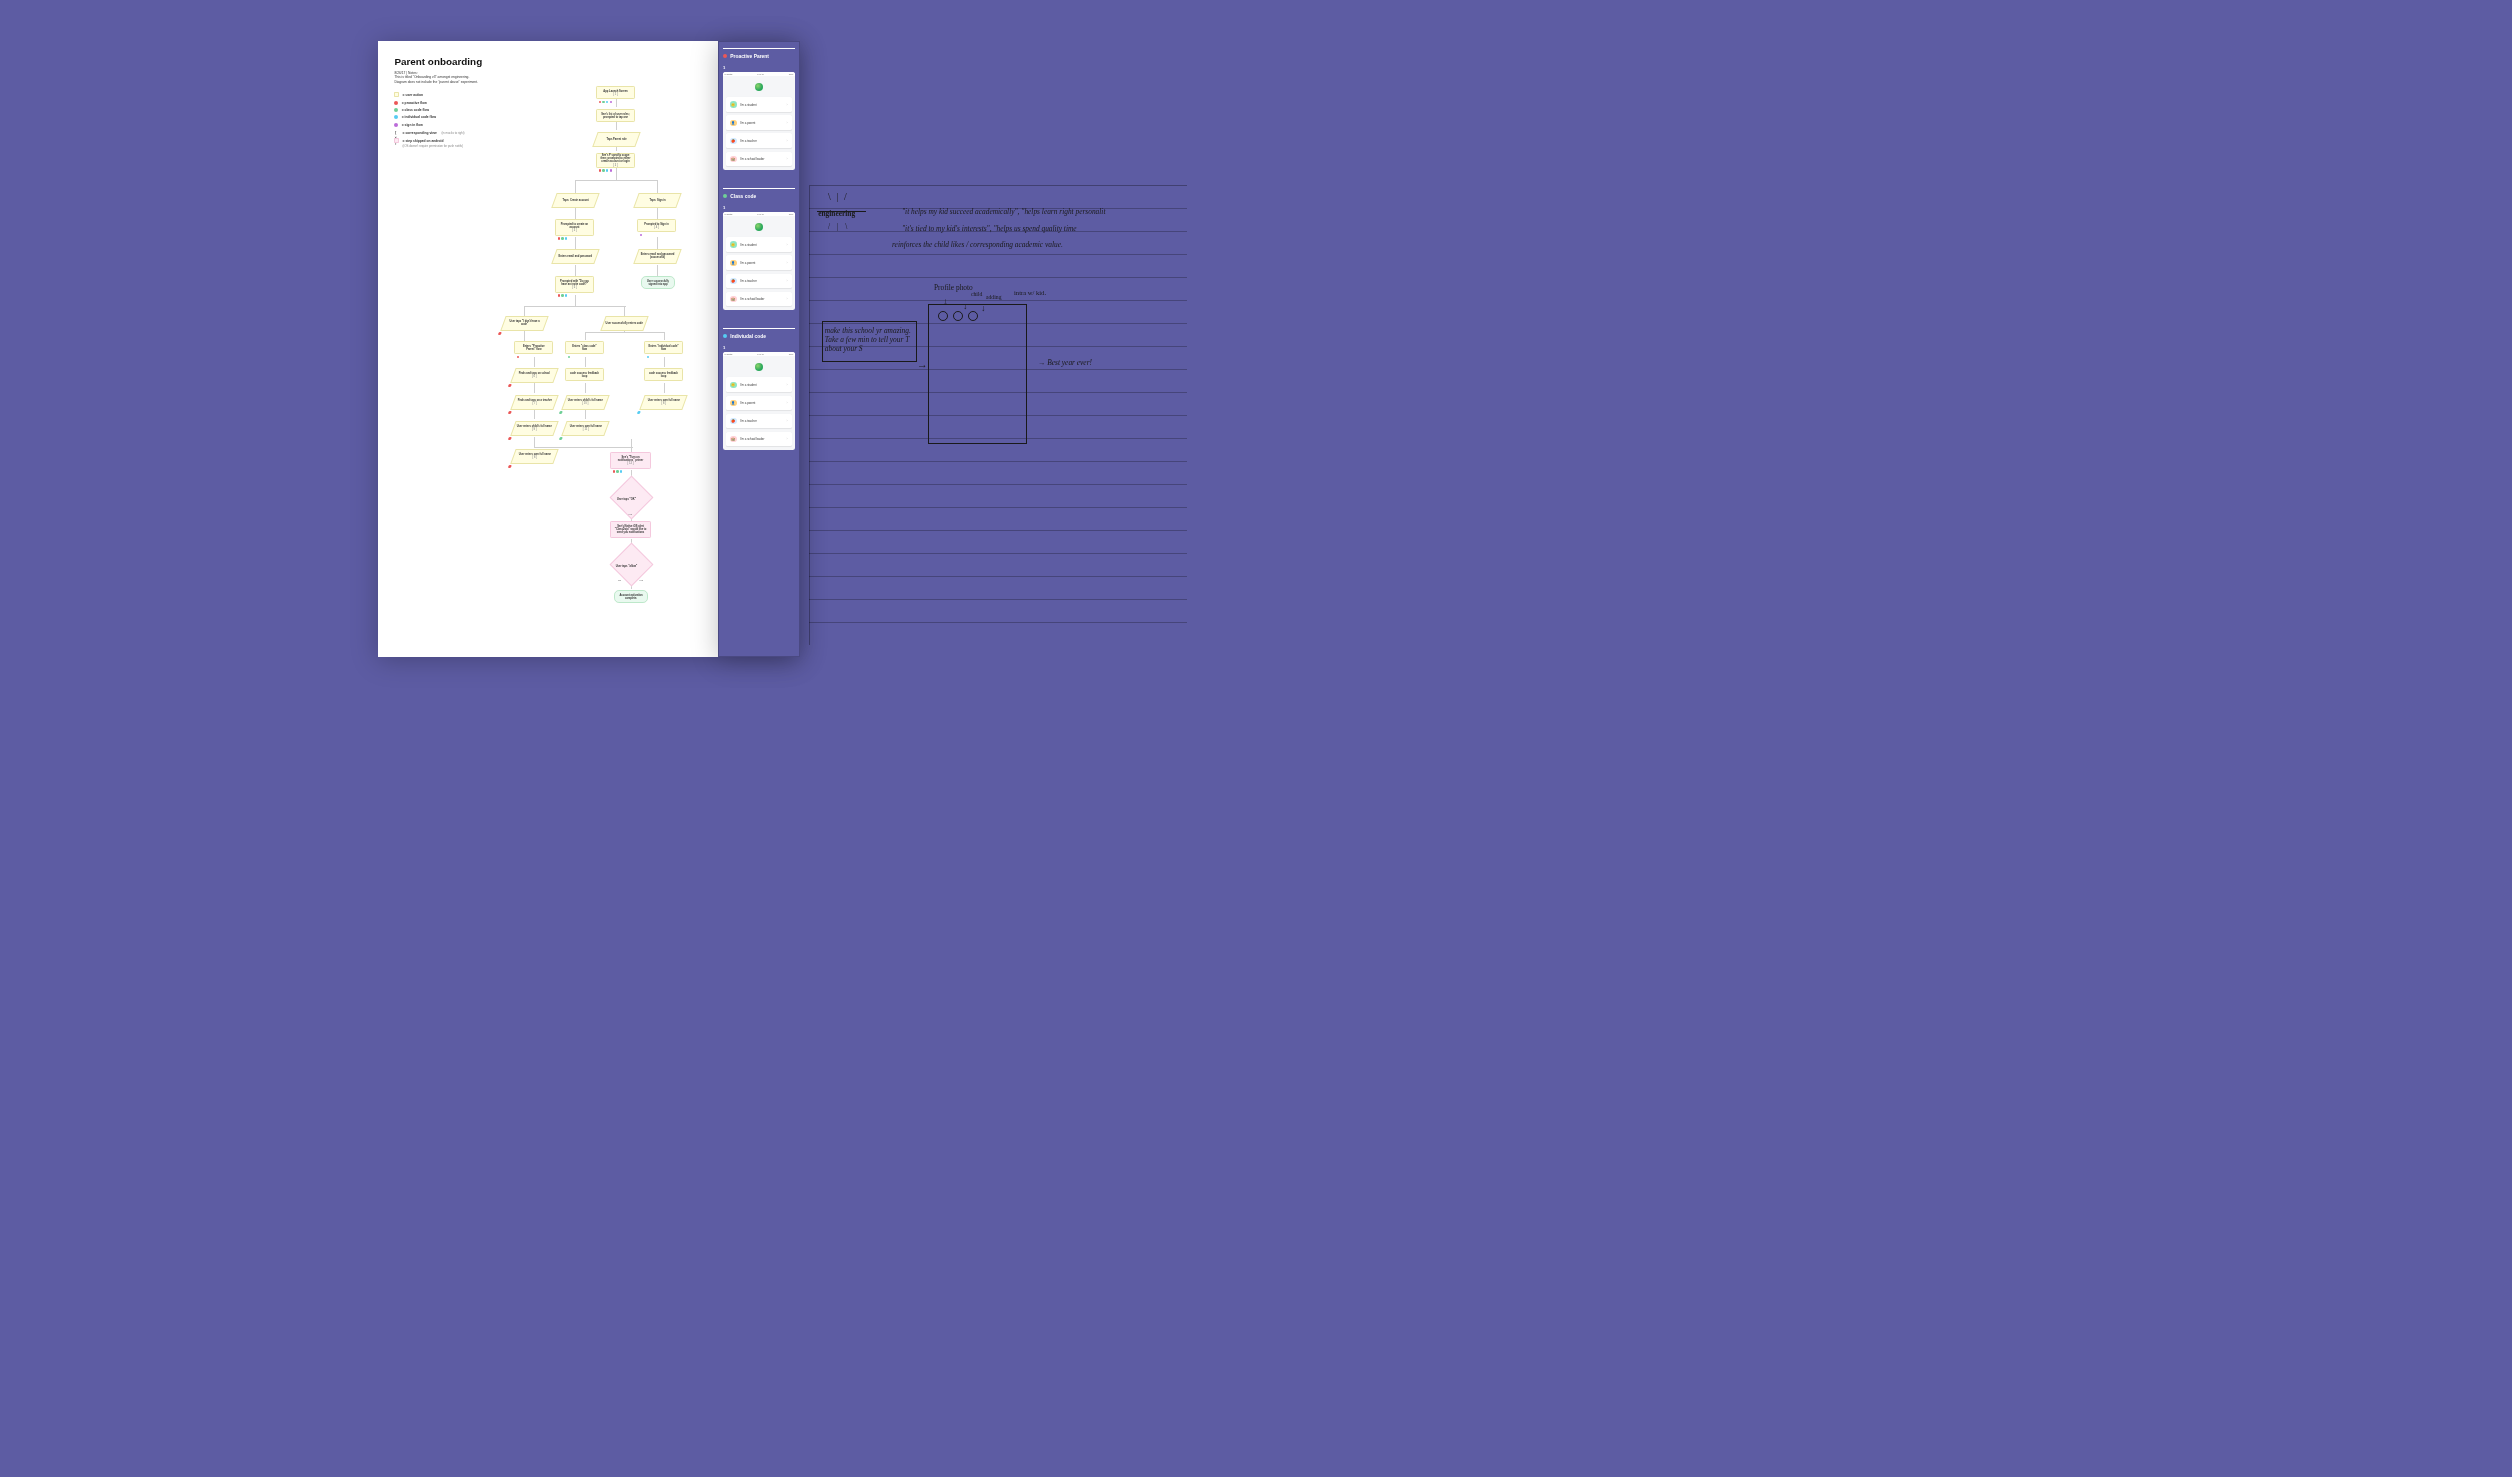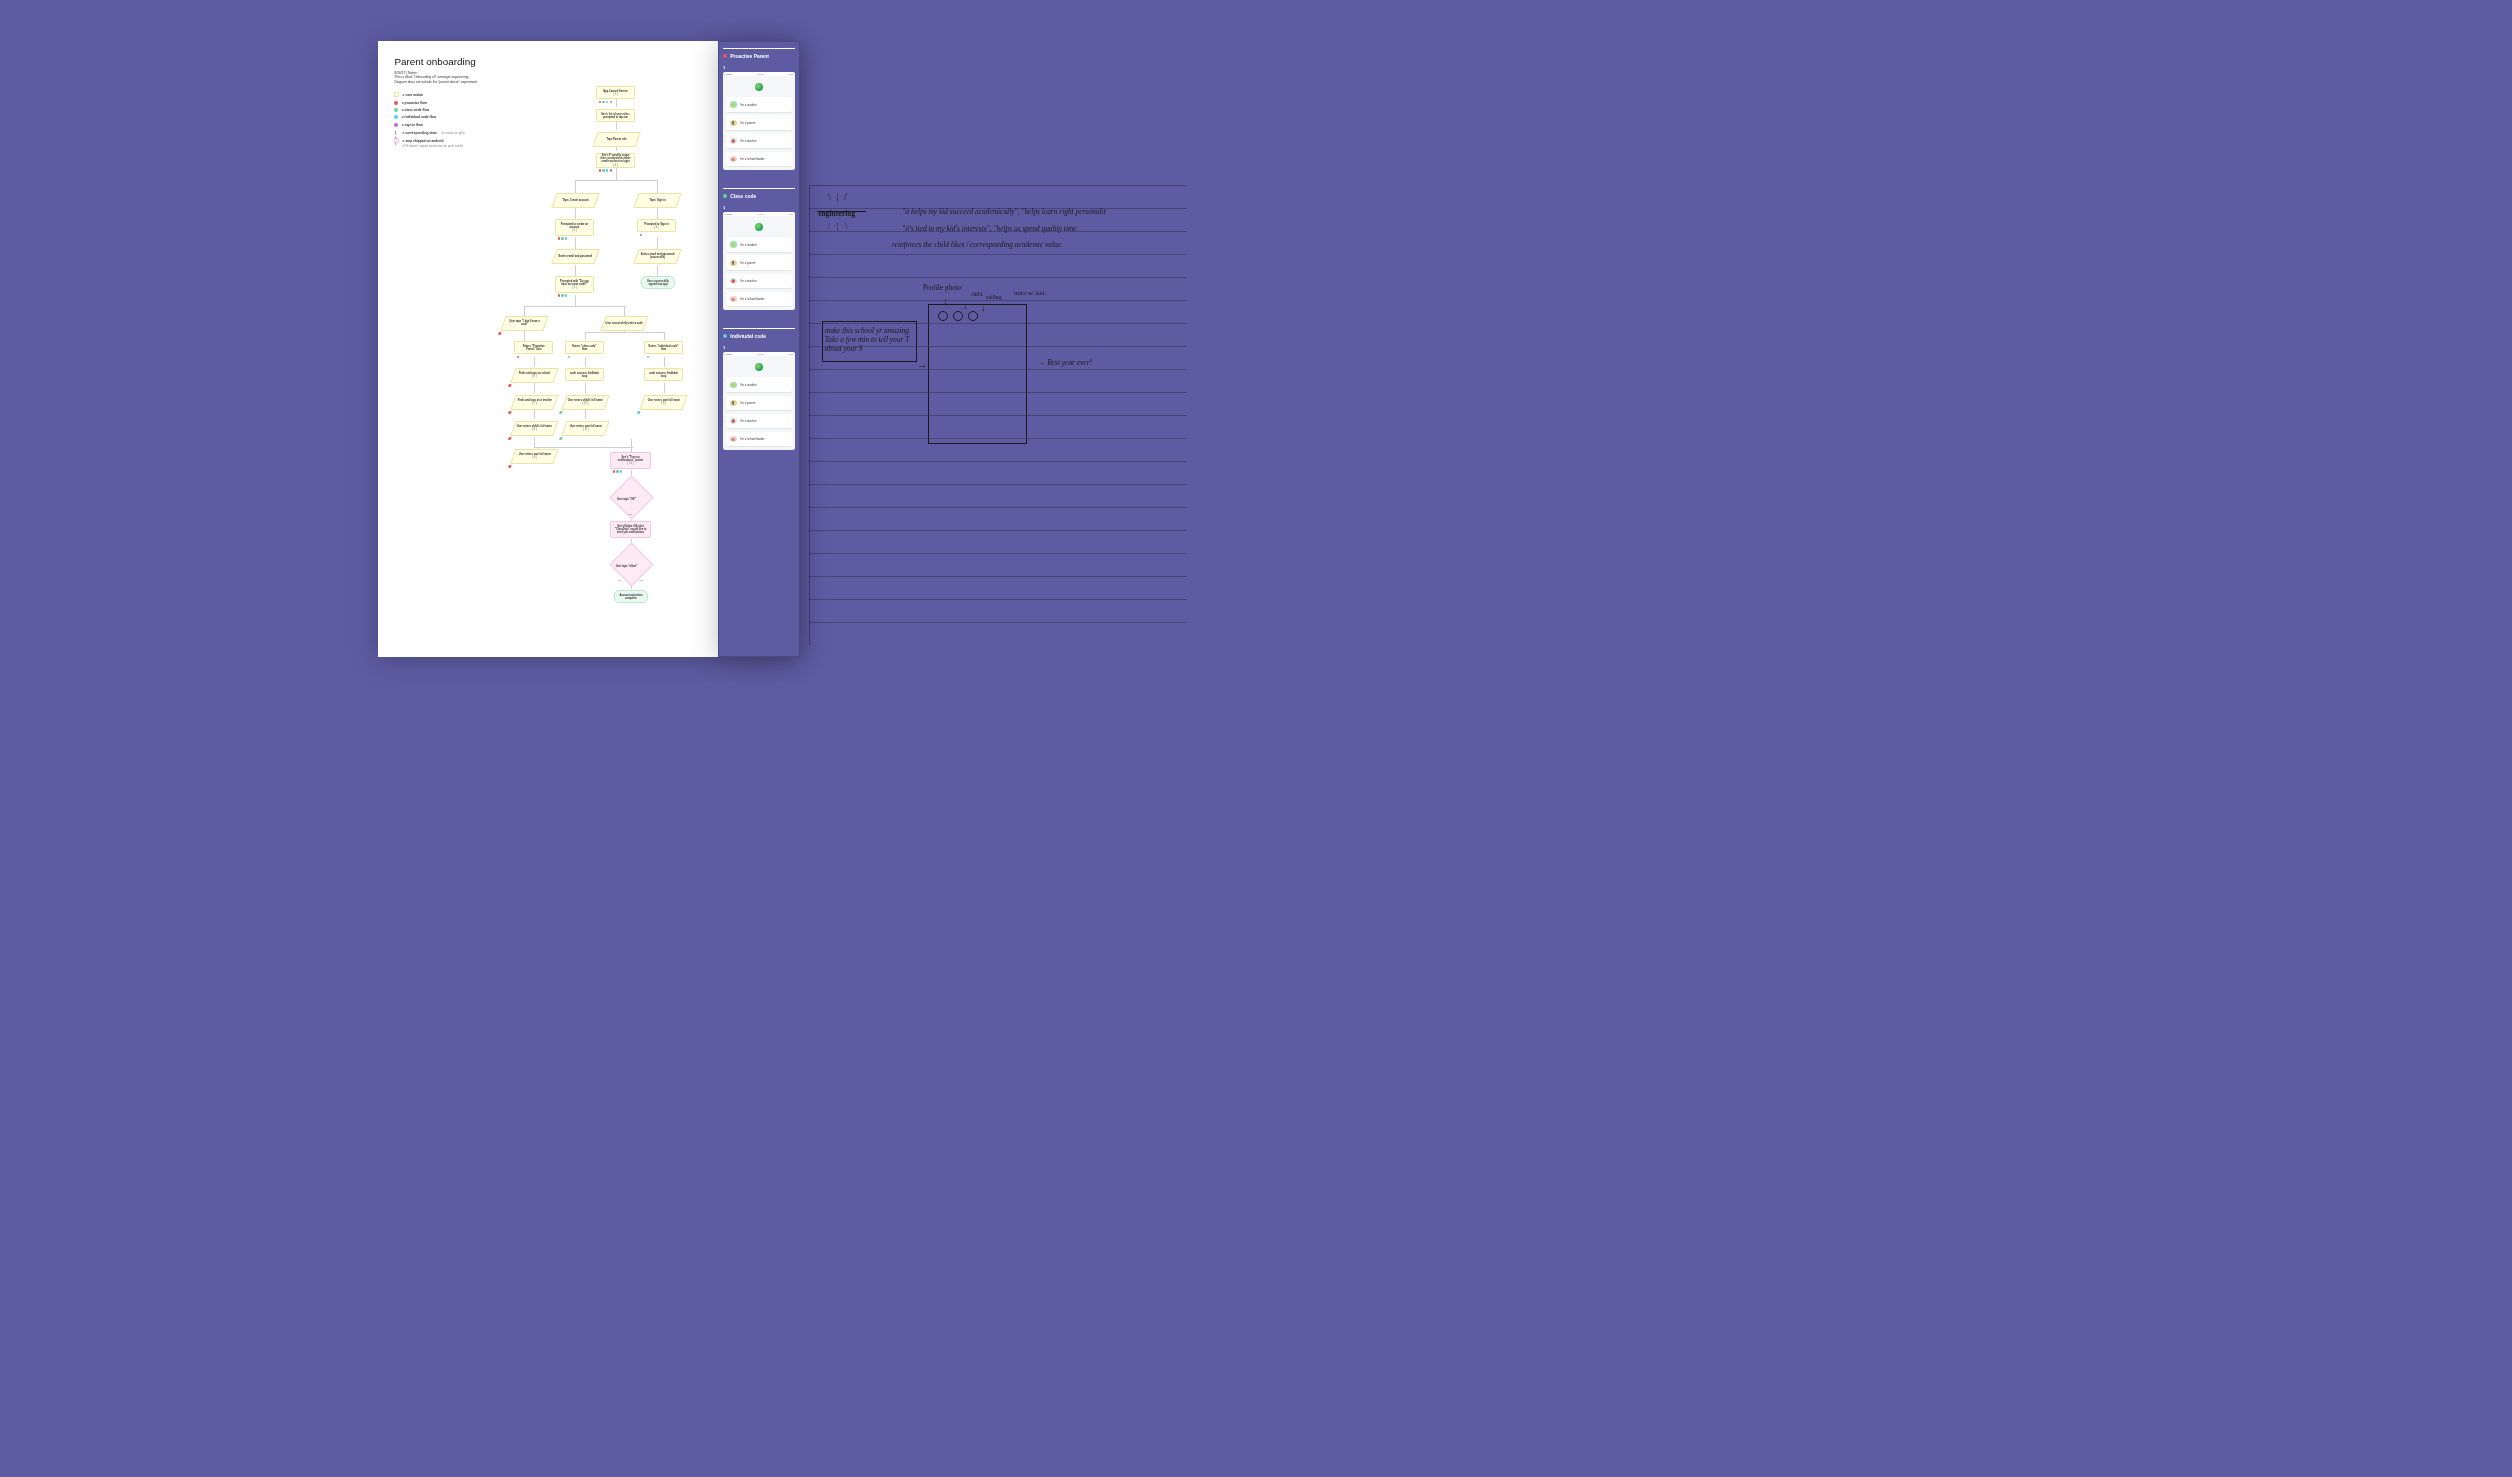--- a/index.html
+++ b/index.html
@@ -14,21 +14,21 @@
     position: absolute;
     left: 378px;
     top: 41px;
     width: 419px;
     height: 616px;
     background: #ffffff;
     box-shadow: 0 3.3px 24.6px rgba(0,0,0,.25);
     padding: 14.8px 16.4px;
     font-size: 2.9px;
   }
-  .title { font-size: 9.9px; font-weight: 400; color: #111; }
+  .title { font-size: 9.9px; font-weight: 700; color: #111; }
   .meta { font-size: 3.3px; color: #333; margin-top: 4.1px; line-height: 1.35; }
   .legend { margin-top: 8.2px; }
   .legend-row { display:flex; align-items:center; gap:3.3px; margin-bottom:3.3px; }
   .sw { width:4.9px; height:4.9px; border-radius:0.8px; flex:0 0 auto; }
   .sw.useract { background:#fffde2; border:0.3px solid #e9e4a8; }
   .sw.dot { border-radius:50%; width:4.1px; height:4.1px; }
   .dot.red { background:#eb5757; }
   .dot.green { background:#6fcf97; }
   .dot.blue { background:#56ccf2; }
   .dot.purple { background:#bb6bd9; }
@@ -613,21 +613,21 @@
 <div class="notes">
   <div class="burst" style="left:18px;top:4.9px">\ | /</div>
   <div class="line" style="left:8.2px;top:23px;font-weight:600">engineering</div>
   <div class="line" style="left:6.6px;top:24.6px;width:49px;border-bottom:0.8px solid #1a1a1a"></div>
   <div class="burst" style="left:18px;top:36px;font-size:7.4px;letter-spacing:2.5px">/ | \</div>
 
   <div class="line" style="left:92px;top:21.3px;font-style:italic">"it helps my kid succeed academically", "helps learn right personalit</div>
   <div class="line" style="left:92px;top:38px;font-style:italic">"it's tied to my kid's interests", "helps us spend quality time</div>
   <div class="line" style="left:82px;top:54px;font-style:italic">reinforces the child likes / corresponding academic value.</div>
 
-  <div class="line" style="left:113px;top:97px">Profile photo</div>
+  <div class="line" style="left:124px;top:97px">Profile photo</div>
   <div class="line" style="left:161px;top:105px;font-size:5.7px">child</div>
   <div class="line" style="left:176px;top:108px;font-size:5.7px">adding</div>
   <div class="line" style="left:204px;top:103px;font-size:6.6px">intra w/ kid.</div>
 
   <div class="line" style="left:133px;top:110px;font-size:9.9px">↓</div>
   <div class="line" style="left:153px;top:115px;font-size:9px">↓</div>
   <div class="line" style="left:171px;top:117px;font-size:9px">↓</div>
 
   <div class="circ" style="left:128px;top:125px"></div>
   <div class="circ" style="left:143px;top:125px"></div>

